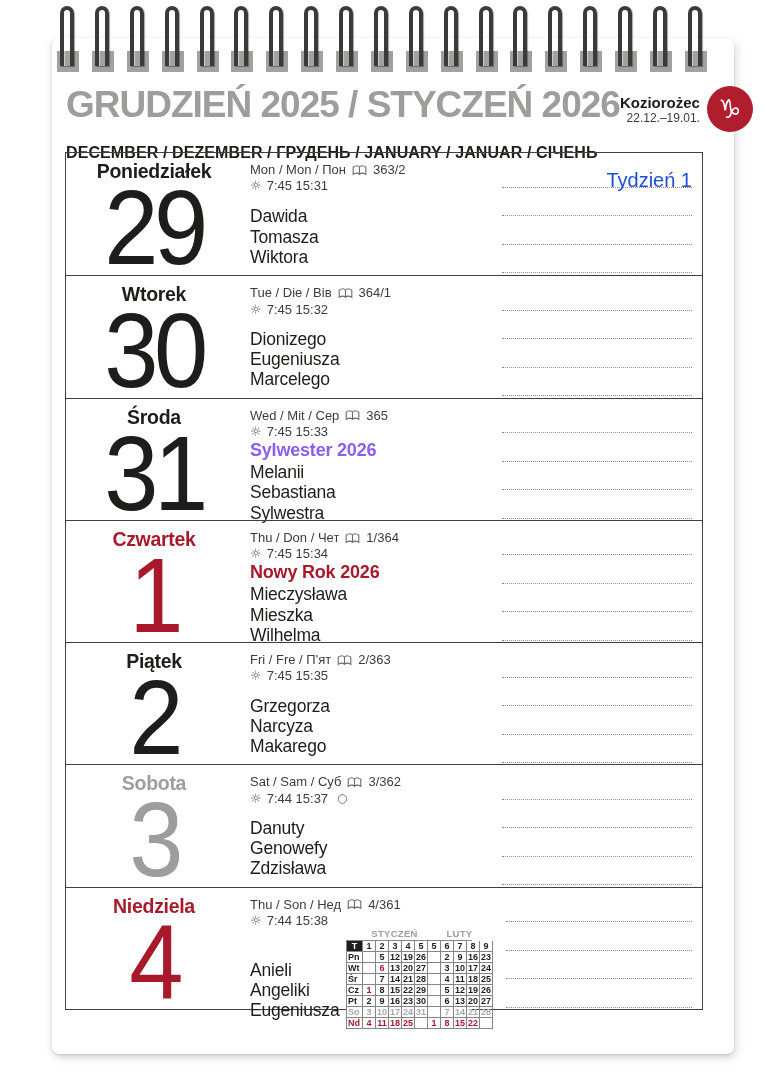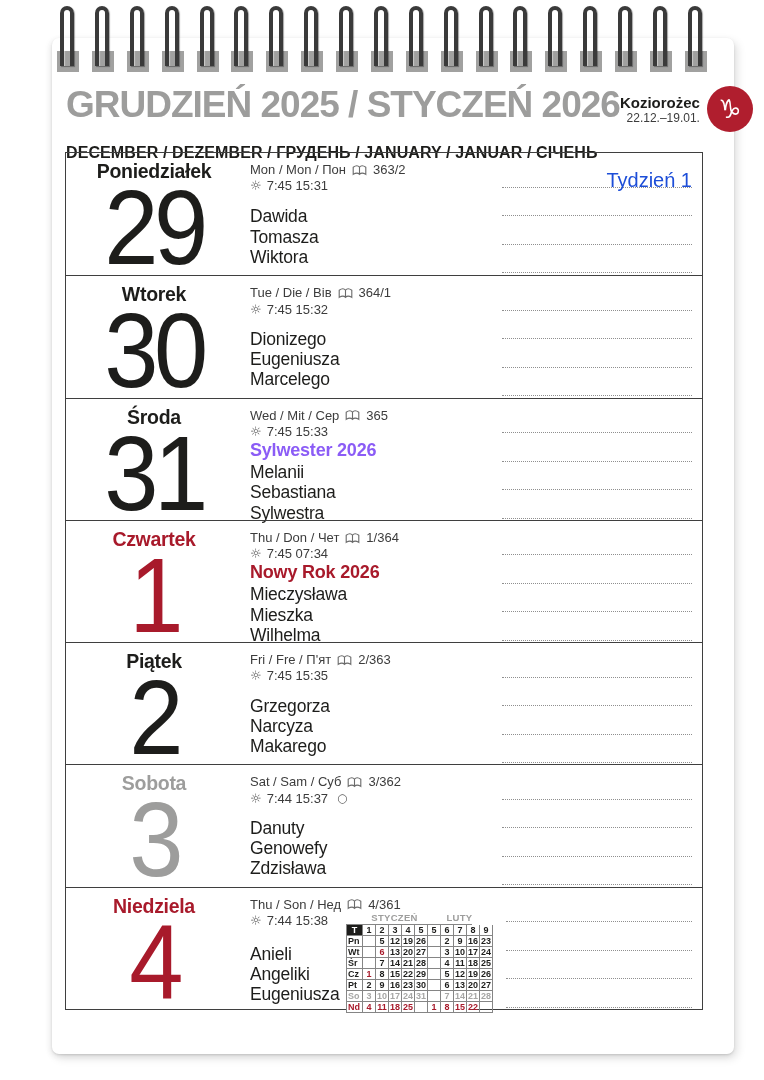--- a/index.html
+++ b/index.html
@@ -50,21 +50,21 @@
   .sun-icon{font-family:"DejaVu Sans",sans-serif;font-size:13px;color:#5a5a5a;}
   .moon-icon{font-family:"DejaVu Sans",sans-serif;font-size:12px;color:#5a5a5a;margin-left:4px;}
   .names{margin-top:auto;padding-bottom:8px;font-size:17.5px;line-height:1.16;letter-spacing:-.2px;color:#1d1d1b;}
   .holiday{font-weight:700;font-size:18px;margin-bottom:1px;}
   .holiday.hol-red{color:#a81a2b;} .holiday.hol-gray{color:#8b5cf6;}
   
   .day-notes{position:relative;padding:6px 10px 0 8px;}
   .note-line{height:27.5px;border-bottom:1px dotted #8f8f8f;}
   .week-label{position:absolute;top:16px;right:10px;font-size:20px;color:#1d4ed8;}
   
-  .minical{margin-top:24px;width:126px;font-weight:700;}
+  .minical{margin-top:40px;width:126px;font-weight:700;}
   .mc-months{display:grid;grid-template-columns:16px repeat(10,13px);font-size:9.5px;color:#9d9d9c;
     letter-spacing:.3px;margin-bottom:1px;}
   .mc-month-1{grid-column:2 / span 5;text-align:center;}
   .mc-month-2{grid-column:7 / span 5;text-align:center;}
   .mc-grid{display:grid;grid-template-columns:16px repeat(10,13px);grid-auto-rows:11px;
     border-left:1px solid #858585;border-top:1px solid #858585;background:#fff;font-size:9px;}
   .mc-cell{border-right:1px solid #858585;border-bottom:1px solid #858585;
     display:flex;align-items:center;justify-content:center;color:#1d1d1b;overflow:hidden;}
   .mc-corner{background:#1d1d1b;color:#fff;}
   .mc-label{justify-content:flex-start;padding-left:1px;box-sizing:border-box;}
@@ -284,21 +284,21 @@
         <span>Thu / Don / Чет</span>
         <span class="book-icon">
           <svg width="15" height="11" viewBox="0 0 15 11">
             <path d="M1.2 2.2 C3.8 .4 6.2 .6 7.5 2.2 C8.8 .6 11.2 .4 13.8 2.2 L13.8 9.4 C11.2 7.8 8.8 7.9 7.5 9.4 C6.2 7.9 3.8 7.8 1.2 9.4 Z M7.5 2.2 L7.5 9.4" fill="none" stroke="#6a6a6a" stroke-width="1.1"></path>
           </svg>
         </span>
         <span>1/364</span>
       </div>
       <div class="meta">
         <span class="sun-icon">☼</span>
-        <span>7:45 07:34</span>
+        <span>7:45 15:34</span>
 
       </div>
       <div class="names">
         <div class="holiday hol-red">Nowy Rok 2026</div>
       <div>Mieczysława</div>
             <div>Mieszka</div>
             <div>Wilhelma</div>
           </div>
     </div>
     <div class="day-notes">

